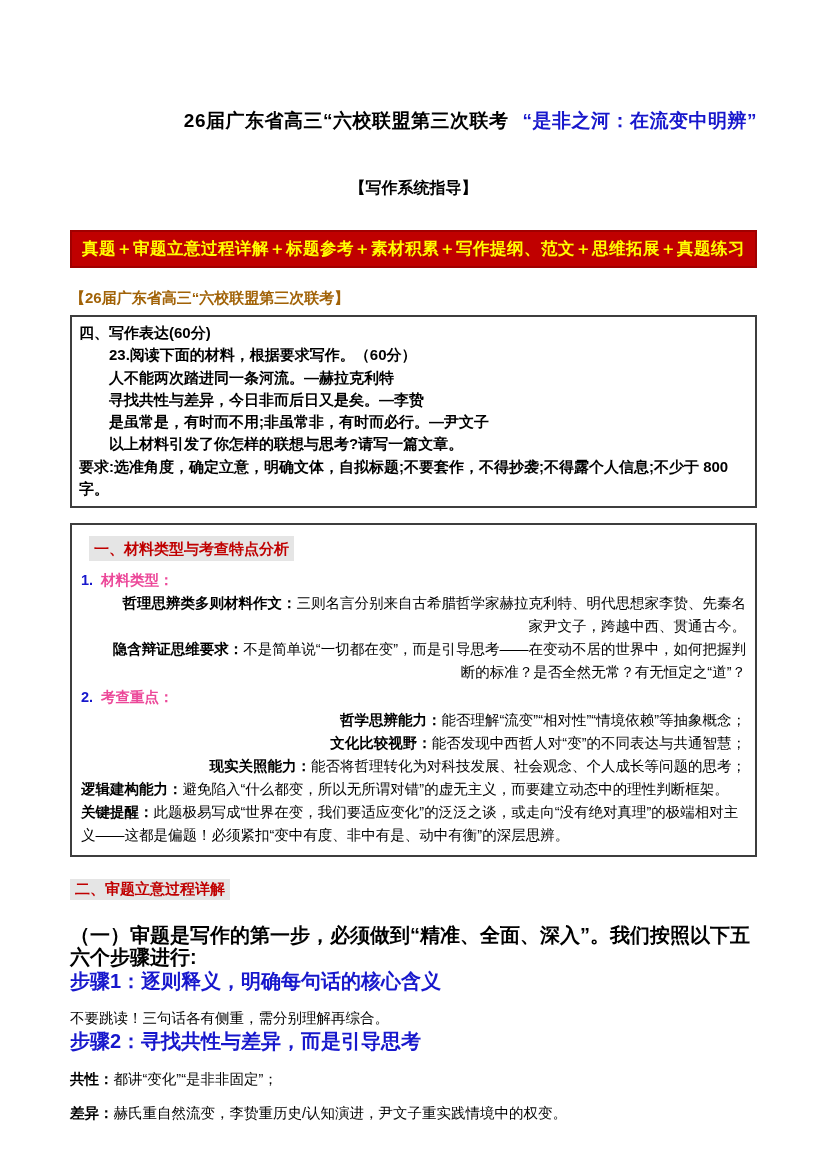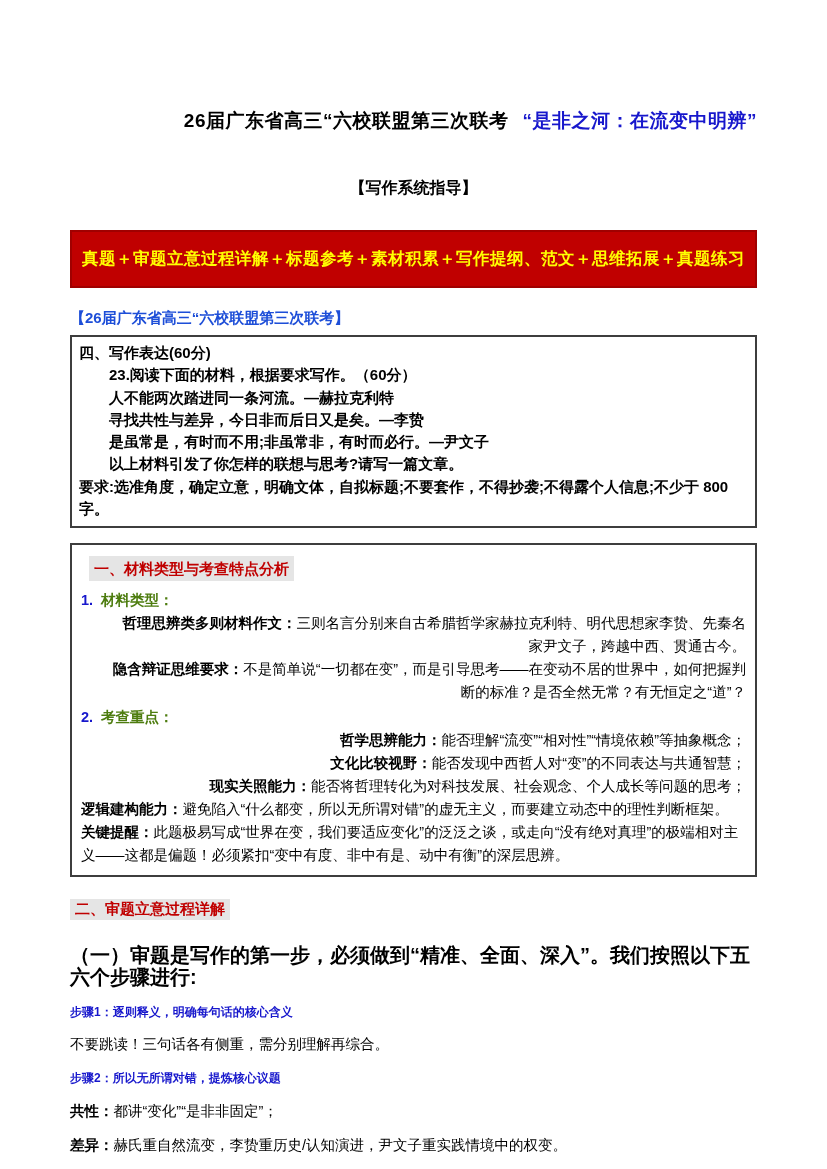--- a/index.html
+++ b/index.html
@@ -18,26 +18,26 @@
   .doc-subtitle { text-align: center; font-size: 16px; font-weight: bold; margin-top: 44px; }
 
   
   .banner {
     margin-top: 31px;
     background: #c00000;
     border: 2px solid #a00000;
     color: #ffff00;
     font-size: 16.5px; font-weight: bold;
     text-align: center;
-    padding: 16px 2px;
+    padding: 6px 2px;
     letter-spacing: 0.5px;
   }
 
   
-  .exam-heading { margin-top: 21px; color: #1d4ed8; font-size: 15px; font-weight: bold; }
+  .exam-heading { margin-top: 21px; color: #a16207; font-size: 15px; font-weight: bold; }
 
   
   .exam-box {
     margin-top: 7px;
     border: 2px solid #3d3d3d;
     padding: 5px 7px 6px 7px;
     font-size: 15px; font-weight: bold;
     line-height: 22.3px;
   }
   .exam-box .ind { text-indent: 2em; }
@@ -53,29 +53,29 @@
   .hl-heading {
     display: inline-block;
     background: #e5e5e5;
     color: #c00000;
     font-size: 15px; font-weight: bold;
     padding: 1px 5px;
   }
   .analysis-box .hl-heading { margin-left: 8px; margin-top: 2px; margin-bottom: 6px; }
   .num-item { font-weight: bold; margin-top: 2px; }
   .num-item .num { color: #1717cc; margin-right: 8px; }
-  .num-item .lbl { color: #4d7c0f; }
+  .num-item .lbl { color: #ec4899; }
   .para { }
   .para.ind { text-indent: 2em; text-align: right; }
   .para b { font-weight: bold; }
 
   
   .sec2 { margin-top: 22px; }
   .sec2-intro { margin-top: 24px; font-size: 20px; font-weight: bold; line-height: 22px; }
-  .step-line { margin-top: 16px; color: #1717cc; font-size: 12px; font-weight: bold; }
+  .step-line { margin-top: 0; color: #1717cc; font-size: 20px; font-weight: bold; }
   .plain-line { margin-top: 14px; font-size: 14.5px; }
   .pair-line { margin-top: 15px; font-size: 14.5px; }
   .pair-line b { font-weight: bold; }
 </style>
 </head>
 <body>
 
 <div class="page">
 
   <div class="doc-title">
@@ -129,21 +129,21 @@
     <div class="para">
       <b>关键提醒：</b><span>此题极易写成“世界在变，我们要适应变化”的泛泛之谈，或走向“没有绝对真理”的极端相对主义——这都是偏题！必须紧扣“变中有度、非中有是、动中有衡”的深层思辨。</span>
     </div>
   </div>
 
   <div class="sec2">
     <span class="hl-heading">二、审题立意过程详解</span>
     <div class="sec2-intro">（一）审题是写作的第一步，必须做到“精准、全面、深入”。我们按照以下五六个步骤进行:</div>
     <div class="step-line">步骤1：逐则释义，明确每句话的核心含义</div>
     <div class="plain-line">不要跳读！三句话各有侧重，需分别理解再综合。</div>
-    <div class="step-line">步骤2：所以无所谓对错，提炼核心议题</div>
+    <div class="step-line">步骤2：寻找共性与差异，而是引导思考</div>
     <div class="pair-line">
       <b>共性：</b><span>都讲“变化”“是非非固定”；</span>
     </div>
     <div class="pair-line">
       <b>差异：</b><span>赫氏重自然流变，李贽重历史/认知演进，尹文子重实践情境中的权变。</span>
     </div>
   </div>
 
 </div>
 

